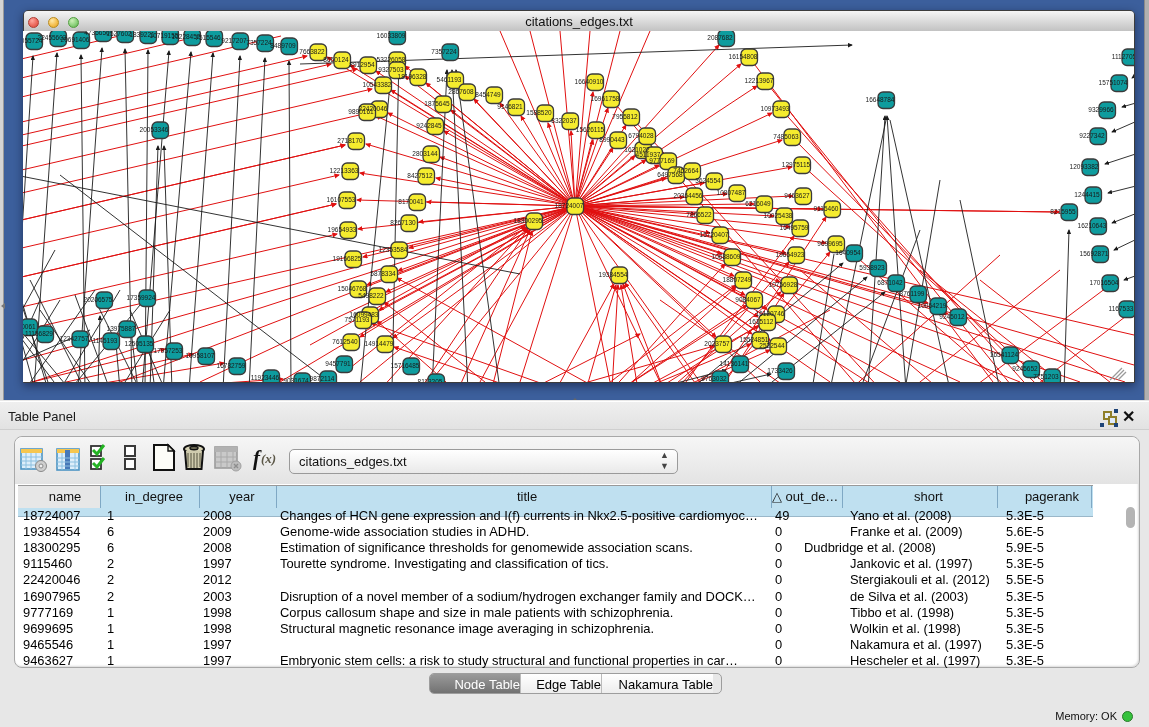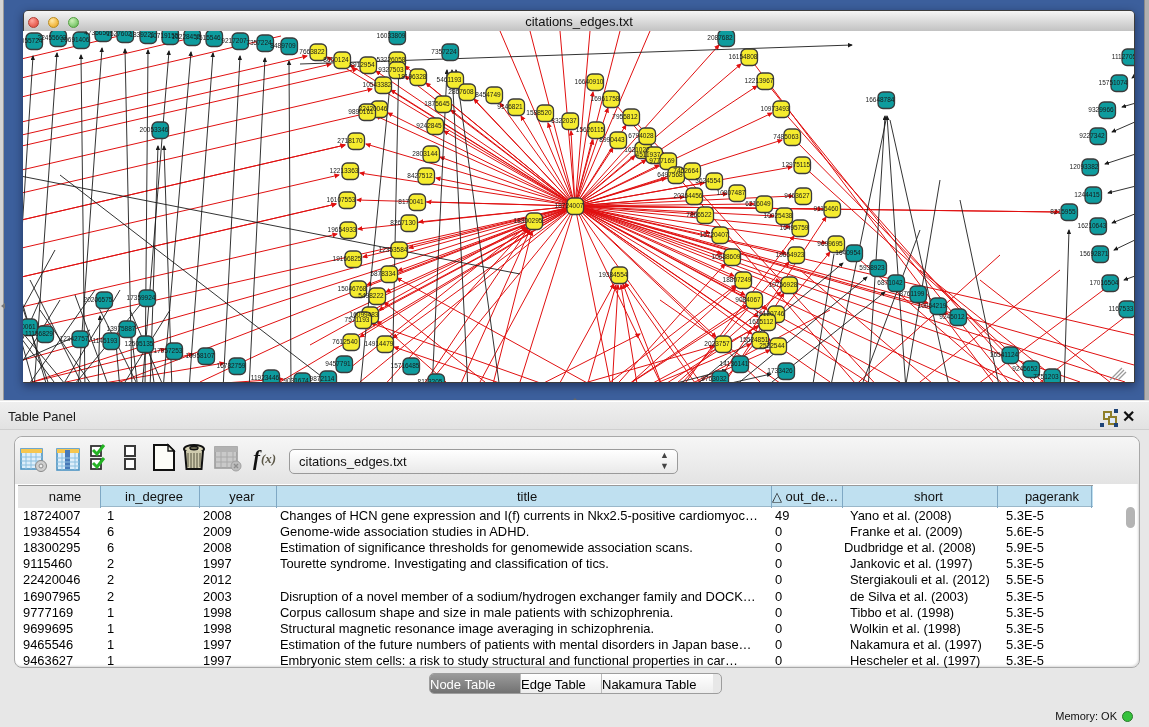--- a/index.html
+++ b/index.html
@@ -13,27 +13,27 @@
 #south{position:absolute;left:0;top:400px;width:1149px;height:327px;background:#e7e7e7}
 #tpbar{position:absolute;left:0;top:401px;width:1149px;height:29px;background:linear-gradient(#efefef,#e2e2e2);border-top:1px solid #fff;border-bottom:1px solid #cfcfcf;font-size:13px;color:#1a1a1a;line-height:29px;padding-left:8px}
 #float1{position:absolute;left:1103px;top:411px;width:9px;height:9px;border:2px solid #8f7f2a;background:#e8f0fa}
 #float2{position:absolute;left:1108px;top:416px;width:9px;height:9px;border:2px solid #8f7f2a;background:#dfeafa}
 .bd{position:absolute;width:4px;height:4px;background:#1d4377}
 #xbtn{position:absolute;left:1122px;top:407px;font-size:16px;font-weight:bold;color:#111}
 #cont{position:absolute;left:14px;top:436px;width:1126px;height:232px;background:#fff;border:1px solid #a8a8a8;border-radius:8px;box-shadow:inset -1px -1px 2px rgba(0,0,0,.15)}
 #toolbar{position:absolute;left:15px;top:437px;width:1124px;height:47px;background:linear-gradient(#f6f6f6,#e3e3e3);border-radius:8px 8px 0 0}
 #combo{position:absolute;left:289px;top:449px;width:389px;height:25px;background:linear-gradient(#fff,#e9e9e9);border:1px solid #9a9a9a;border-radius:5px;font-size:13px;color:#111;line-height:23px;padding-left:9px}
 #combo .arr{position:absolute;right:8px;top:0;font-size:9px;color:#444;line-height:11px}
-#thead{position:absolute;left:18px;top:485px;width:1075px;height:22px;background:#bfe0f0;border-top:1px solid #999;border-bottom:1px solid #9ab7c9}
+#thead{position:absolute;left:18px;top:485px;width:1075px;height:32px;background:#bfe0f0;border-top:1px solid #999;border-bottom:1px solid #9ab7c9}
 .th{position:absolute;top:0;height:22px;font-size:13px;color:#111;text-align:center;line-height:22px;border-right:1px solid #7fa8c4}
 .tr{position:absolute;left:0;width:1149px;height:16px;font-size:12.9px;color:#000}
 .tr span{position:absolute;white-space:nowrap}
 #vsb{position:absolute;left:1126px;top:507px;width:9px;height:21px;background:#b4b4b4;border-radius:5px}
 #seg{position:absolute;left:429px;top:673px;width:293px;height:21px;border:1px solid #9d9d9d;border-radius:5px;overflow:hidden;font-size:13px;display:flex}
-#seg div{line-height:21px;text-align:left}
+#seg div{line-height:21px;text-align:right}
 #s1{width:90px;background:linear-gradient(#9a9a9a,#727272);color:#fff}
 #s2{width:82px;background:linear-gradient(#fff,#ededed);color:#000;border-left:1px solid #bbb;border-right:1px solid #bbb}
 #s3{width:111px;background:linear-gradient(#fff,#ededed);color:#000}
 #mem{position:absolute;right:32px;top:710px;font-size:11px;color:#111}
 #dot{position:absolute;left:1122px;top:711px;width:11px;height:11px;border-radius:50%;background:#35c23c;border:1px solid #2a7a2a}
 </style></head><body>
 <div id="desk"></div>
 <div id="lsliver"></div>
 <div style="position:absolute;left:1px;top:303px;width:0;height:0;border-top:3px solid transparent;border-bottom:3px solid transparent;border-right:4px solid #777"></div>
 <div id="win">
@@ -649,21 +649,21 @@
     <span style="left:775px">0</span>
     <span style="left:850px">Franke et al. (2009)</span>
     <span style="left:1006px">5.6E-5</span>
   </div>
 <div class="tr" style="top:540.2px">
     <span style="left:23px">18300295</span>
     <span style="left:107px">6</span>
     <span style="left:203px">2008</span>
     <span style="left:280px">Estimation of significance thresholds for genomewide association scans.</span>
     <span style="left:775px">0</span>
-    <span style="left:844px">Dudbridge et al. (2008)</span>
+    <span style="left:804px">Dudbridge et al. (2008)</span>
     <span style="left:1006px">5.9E-5</span>
   </div>
 <div class="tr" style="top:556.3000000000001px">
     <span style="left:23px">9115460</span>
     <span style="left:107px">2</span>
     <span style="left:203px">1997</span>
     <span style="left:280px">Tourette syndrome. Investigating and classification of tics.</span>
     <span style="left:775px">0</span>
     <span style="left:850px">Jankovic et al. (1997)</span>
     <span style="left:1006px">5.3E-5</span>
@@ -700,21 +700,20 @@
     <span style="left:203px">1998</span>
     <span style="left:280px">Structural magnetic resonance image averaging in schizophrenia.</span>
     <span style="left:775px">0</span>
     <span style="left:850px">Wolkin et al. (1998)</span>
     <span style="left:1006px">5.3E-5</span>
   </div>
 <div class="tr" style="top:636.8000000000002px">
     <span style="left:23px">9465546</span>
     <span style="left:107px">1</span>
     <span style="left:203px">1997</span>
-    <span style="left:280px">Estimation of the future numbers of patients with mental disorders in Japan base…</span>
     <span style="left:775px">0</span>
     <span style="left:850px">Nakamura et al. (1997)</span>
     <span style="left:1006px">5.3E-5</span>
   </div>
 <div class="tr" style="top:652.9000000000002px">
     <span style="left:23px">9463627</span>
     <span style="left:107px">1</span>
     <span style="left:203px">1997</span>
     <span style="left:280px">Embryonic stem cells: a risk to study structural and functional properties in car…</span>
     <span style="left:775px">0</span>

